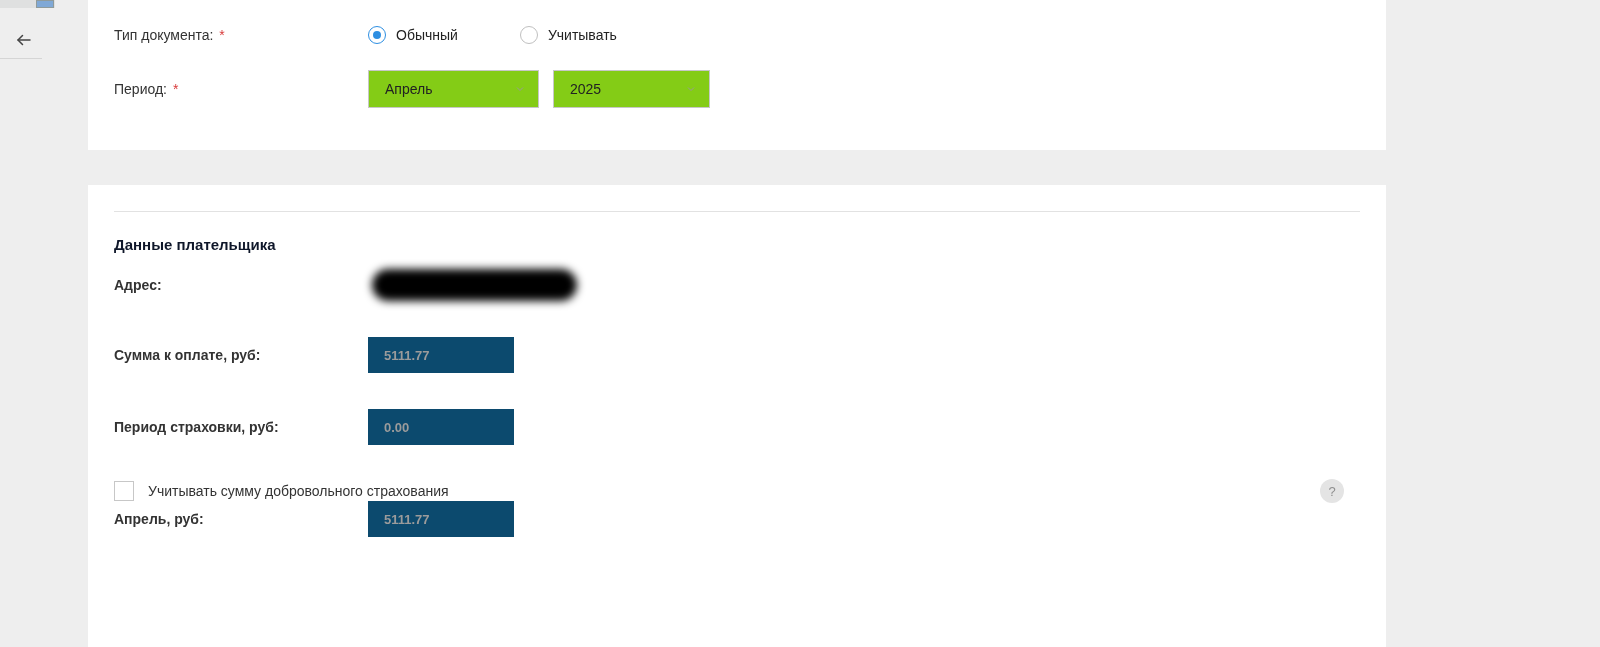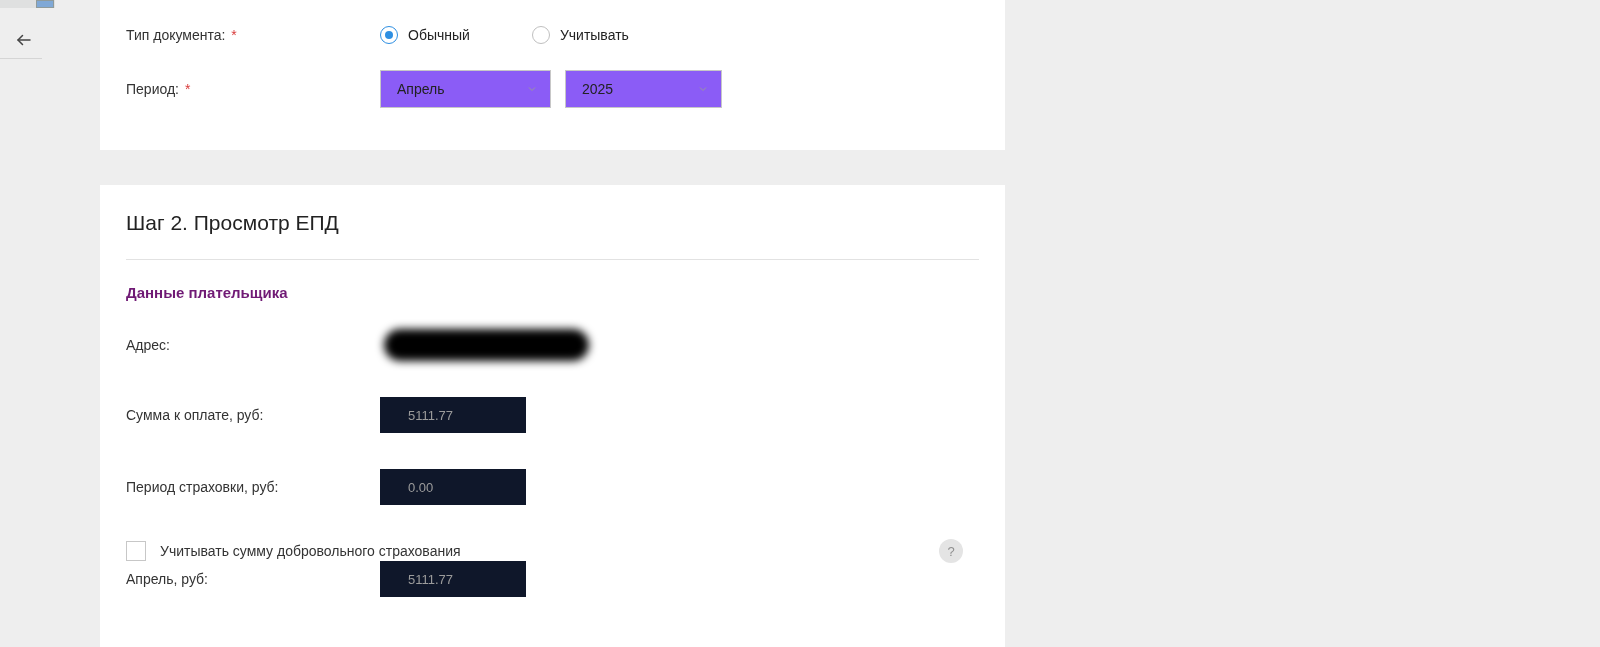--- a/index.html
+++ b/index.html
@@ -48,22 +48,22 @@
     top: 58px;
     left: 0;
     width: 42px;
     height: 1px;
     background: #d5d5d5;
   }
 
   
   .card {
     position: absolute;
-    left: 100px;
-    width: 905px;
+    left: 88px;
+    width: 1298px;
     background: #fff;
   }
   .card1 {
     top: 0;
     padding: 0 26px 42px 26px;
   }
   .card2 {
     top: 185px;
     padding: 26px 26px 0 26px;
     height: 462px; 
@@ -114,21 +114,21 @@
     background: #2e8fe2;
   }
   .radio-text { font-size: 14px; color: #222; }
 
   
   .selects { display: flex; gap: 14px; }
   .select {
     position: relative;
     height: 38px;
     border: 1px solid #c7c7c7;
-    background: #8b5cf6;
+    background: #84cc16;
     display: flex;
     align-items: center;
     padding-left: 16px;
     font-size: 14px;
     color: #222;
     cursor: pointer;
   }
   .select.month { width: 171px; }
   .select.year  { width: 157px; }
   .chev {
@@ -149,51 +149,52 @@
     padding-bottom: 24px;
   }
   .hr {
     height: 1px;
     background: #e2e2e2;
     margin-bottom: 24px;
   }
   .section-title {
     font-size: 15px;
     font-weight: 700;
-    color: #701a75;
-    margin-bottom: 28px;
+    color: #0f172a;
+    margin-bottom: 16px;
   }
 
   .data-row {
     display: flex;
     align-items: center;
     margin-bottom: 36px;
+    font-weight: bold;
   }
   .data-label {
     flex: 0 0 254px;
     font-size: 14px;
     color: #333;
   }
   .redact {
     width: 205px;
     height: 32px;
     background: #000;
     border-radius: 16px;
     filter: blur(4px);
     margin-left: 4px;
   }
   .value-box {
     width: 146px;
     height: 36px;
-    background: #0f172a;
+    background: #0c4a6e;
     color: #9b9b9b;
     font-size: 13px;
     display: flex;
     align-items: center;
-    padding-left: 28px;
+    padding-left: 16px;
   }
 
   
   .checkbox-row {
     display: flex;
     align-items: center;
     gap: 14px;
     position: relative;
   }
   .cbox {
@@ -269,21 +270,20 @@
         <span>2025</span>
         <svg class="chev" viewBox="0 0 24 24" fill="none" stroke="currentColor" stroke-width="2">
             <polyline points="6 9 12 15 18 9"></polyline>
           </svg>
       </div>
     </div>
   </div>
 </div>
 
 <div class="card card2">
-  <div class="step-title">Шаг 2. Просмотр ЕПД</div>
   <div class="hr"></div>
   <div class="section-title">Данные плательщика</div>
 
   <div class="data-row">
     <div class="data-label">Адрес:</div>
     <div class="redact"></div>
   </div>
 
   <div class="data-row">
     <div class="data-label">Сумма к оплате, руб:</div>

